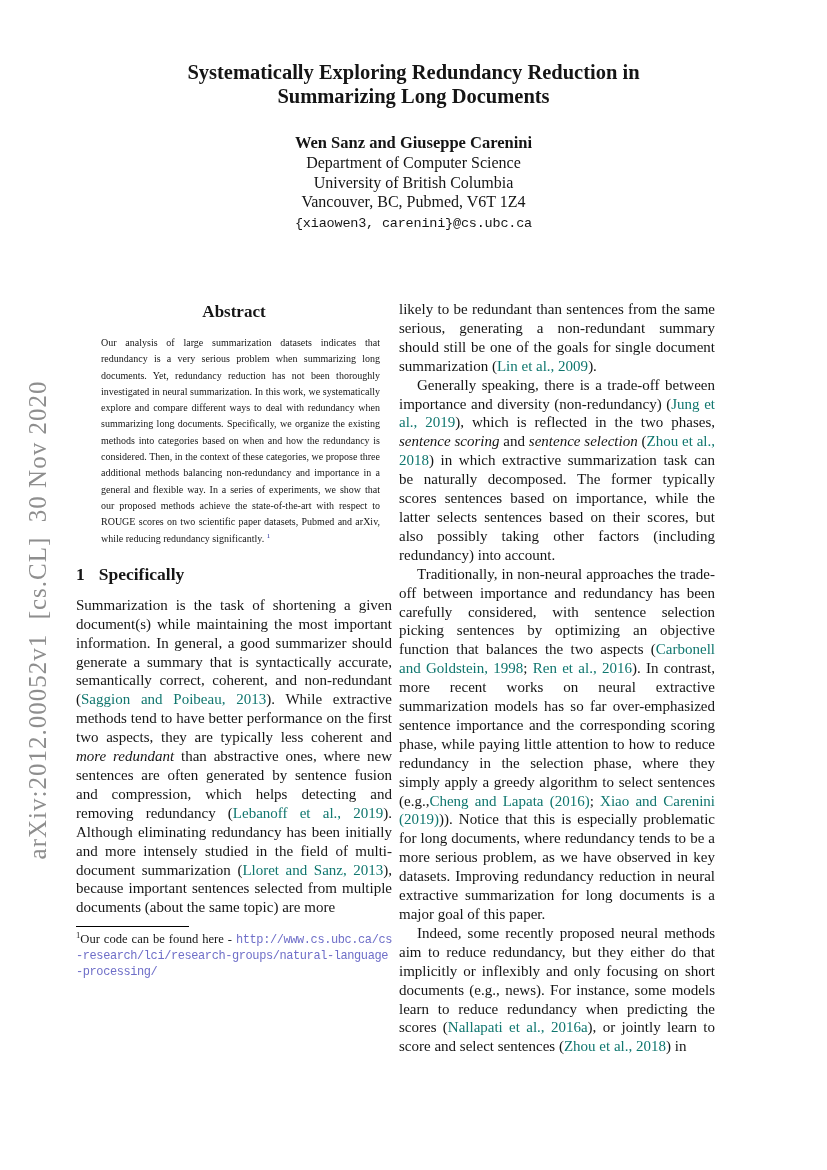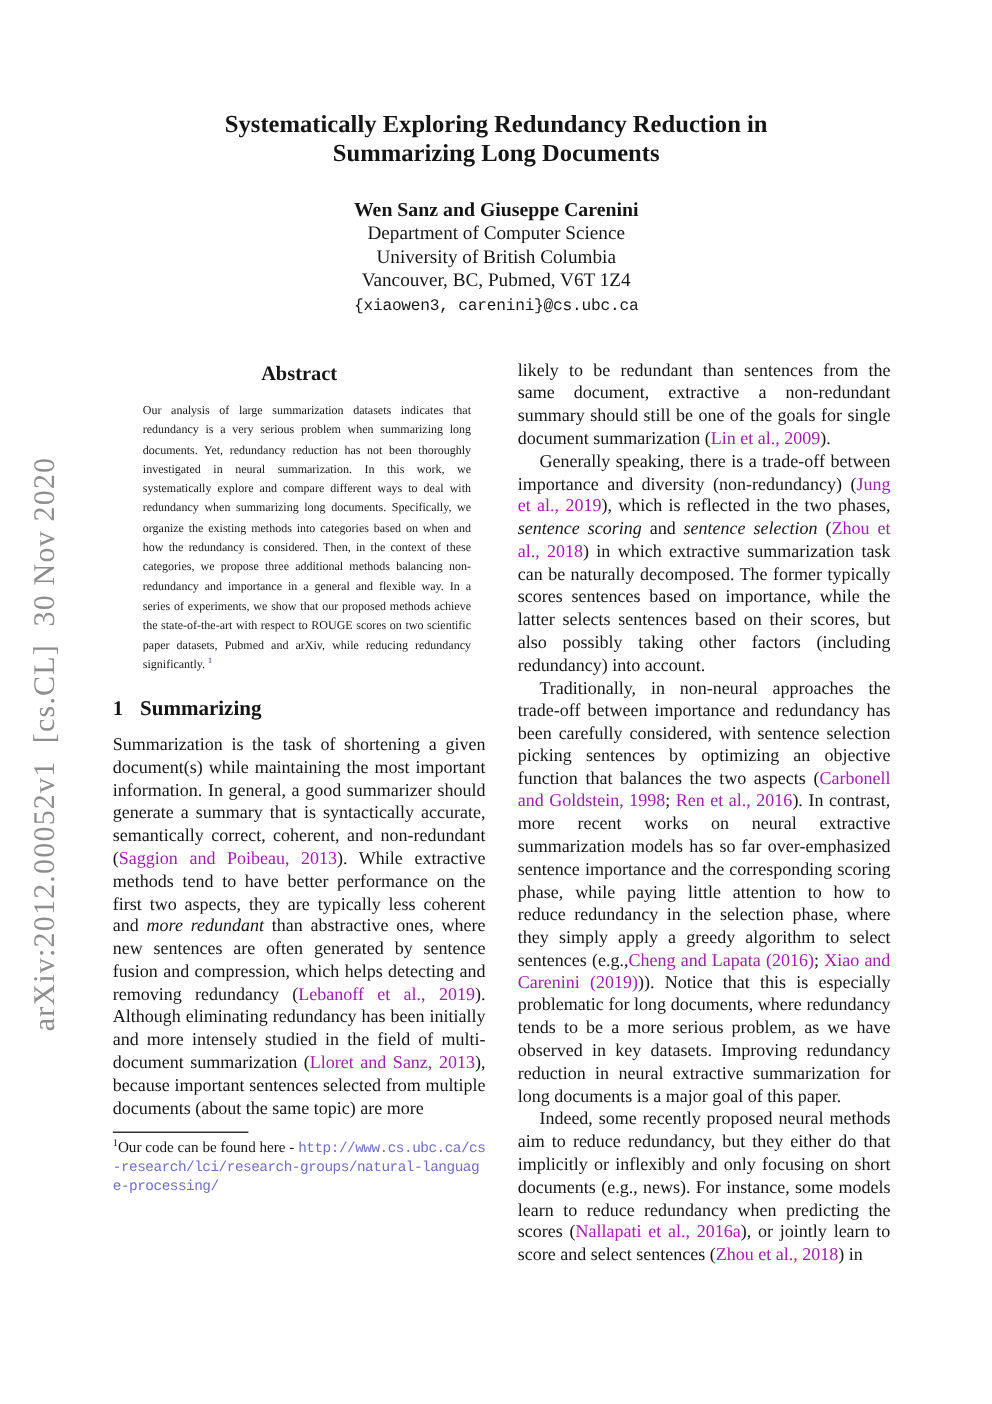--- a/index.html
+++ b/index.html
@@ -9,43 +9,43 @@
     font-family:"Liberation Serif", serif;
     position:relative;overflow:hidden;
     -webkit-font-smoothing:antialiased;
   }
   .stamp{
     position:absolute;left:38px;top:620px;
     transform:translate(-50%,-50%) rotate(-90deg);
     font-size:25px;color:#8e8e8e;letter-spacing:1px;white-space:pre;
   }
   .title{
-    margin:92px auto 0;max-width:500px;text-align:center;
+    margin:60px auto 0;max-width:500px;text-align:center;
     font-weight:bold;font-size:20.5px;line-height:1.18;
   }
   .authors{text-align:center;margin-top:25px;font-size:16.5px;font-weight:bold;}
   .affil-line{text-align:center;font-size:16px;line-height:19.5px;}
   .email{
     text-align:center;font-family:"Liberation Mono", monospace;
     font-size:13.5px;margin-top:4px;letter-spacing:-0.2px;
   }
-  .columns{position:absolute;left:94px;top:300px;width:648px;display:flex;gap:27px;}
+  .columns{position:absolute;left:76px;top:300px;width:648px;display:flex;gap:7px;}
   .col{width:316px;}
   .abstract-heading{text-align:center;font-weight:bold;font-size:17px;margin:2px 0 13px;}
   .abstract-body{
     margin:0 12px 0 25px;font-size:10px;line-height:16.3px;
     text-align:justify;hyphens:auto;
   }
   .section-heading{font-size:17.5px;font-weight:bold;margin:17px 0 11px;}
   .section-number{margin-right:14px;}
   .body-par{margin:0;font-size:15px;line-height:18.9px;text-align:justify;hyphens:auto;}
   .indent{text-indent:18px;}
   .footnote{margin-top:9px;font-size:12.6px;line-height:15px;text-align:justify;}
   .fn-rule{width:113px;border-top:1.2px solid #000;margin-bottom:5px;}
-  .s-cite{color:#a21caf;}
+  .s-cite{color:#0f766e;}
   .s-it{font-style:italic;}
   .s-url{
     font-family:"Liberation Mono", monospace;color:#6e6ec8;
     word-break:break-all;font-size:0.95em;letter-spacing:-0.4px;
   }
   .s-sup{vertical-align:super;font-size:68%;line-height:0;}
   .s-supcite{vertical-align:super;font-size:68%;line-height:0;color:#232d96;}
 </style>
 </head>
 <body>
@@ -60,31 +60,31 @@
 <div class="affil-line">Vancouver, BC, Pubmed, V6T 1Z4</div>
 <div class="email">{xiaowen3, carenini}@cs.ubc.ca</div>
 
 <div class="columns">
 
   <div class="col">
     <div class="abstract-heading">Abstract</div>
     <p class="abstract-body"><span>Our analysis of large summarization datasets indicates that redundancy is a very serious problem when summarizing long documents. Yet, redundancy reduction has not been thoroughly investigated in neural summarization. In this work, we systematically explore and compare different ways to deal with redundancy when summarizing long documents. Specifically, we organize the existing methods into categories based on when and how the redundancy is considered. Then, in the context of these categories, we propose three additional methods balancing non-redundancy and importance in a general and flexible way. In a series of experiments, we show that our proposed methods achieve the state-of-the-art with respect to ROUGE scores on two scientific paper datasets, Pubmed and arXiv, while reducing redundancy significantly. </span><span class="s-supcite">1</span></p>
 
     <div class="section-heading">
-      <span class="section-number">1</span><span>Summarizing</span>
+      <span class="section-number">1</span><span>Specifically</span>
     </div>
 
     <p class="body-par"><span>Summarization is the task of shortening a given document(s) while maintaining the most important information. In general, a good summarizer should generate a summary that is syntactically accurate, semantically correct, coherent, and non-redundant (</span><span class="s-cite">Saggion and Poibeau, 2013</span><span>).  While extractive methods tend to have better performance on the first two aspects, they are typically less coherent and </span><span class="s-it">more redundant</span><span> than abstractive ones, where new sentences are often generated by sentence fusion and compression, which helps detecting and removing redundancy (</span><span class="s-cite">Lebanoff et al., 2019</span><span>). Although eliminating redundancy has been initially and more intensely studied in the field of multi-document summarization (</span><span class="s-cite">Lloret and Sanz, 2013</span><span>), because important sentences selected from multiple documents (about the same topic) are more</span></p>
 
     <div class="footnote">
       <div class="fn-rule"></div>
       <p class="body-par" style="font-size:12.6px;line-height:15px;margin:0;"><span class="s-sup">1</span><span>Our code can be found here - </span><span class="s-url">http://www.cs.ubc.ca/cs-research/lci/research-groups/natural-language-processing/</span></p>
     </div>
   </div>
 
   <div class="col">
-    <p class="body-par"><span>likely to be redundant than sentences from the same document, extractive a non-redundant summary should still be one of the goals for single document summarization (</span><span class="s-cite">Lin et al., 2009</span><span>).</span></p>
+    <p class="body-par"><span>likely to be redundant than sentences from the same serious, generating a non-redundant summary should still be one of the goals for single document summarization (</span><span class="s-cite">Lin et al., 2009</span><span>).</span></p>
     <p class="body-par indent"><span>Generally speaking, there is a trade-off between importance and diversity (non-redundancy) (</span><span class="s-cite">Jung et al., 2019</span><span>), which is reflected in the two phases, </span><span class="s-it">sentence scoring</span><span> and </span><span class="s-it">sentence selection</span><span> (</span><span class="s-cite">Zhou et al., 2018</span><span>) in which extractive summarization task can be naturally decomposed. The former typically scores sentences based on importance, while the latter selects sentences based on their scores, but also possibly taking other factors (including redundancy) into account.</span></p>
     <p class="body-par indent"><span>Traditionally, in non-neural approaches the trade-off between importance and redundancy has been carefully considered, with sentence selection picking sentences by optimizing an objective function that balances the two aspects (</span><span class="s-cite">Carbonell and Goldstein, 1998</span><span>; </span><span class="s-cite">Ren et al., 2016</span><span>).  In contrast, more recent works on neural extractive summarization models has so far over-emphasized sentence importance and the corresponding scoring phase, while paying little attention to how to reduce redundancy in the selection phase, where they simply apply a greedy algorithm to select sentences (e.g.,</span><span class="s-cite">Cheng and Lapata (2016)</span><span>; </span><span class="s-cite">Xiao and Carenini (2019)</span><span>)). Notice that this is especially problematic for long documents, where redundancy tends to be a more serious problem, as we have observed in key datasets. Improving redundancy reduction in neural extractive summarization for long documents is a major goal of this paper.</span></p>
     <p class="body-par indent"><span>Indeed, some recently proposed neural methods aim to reduce redundancy, but they either do that implicitly or inflexibly and only focusing on short documents (e.g., news). For instance, some models learn to reduce redundancy when predicting the scores (</span><span class="s-cite">Nallapati et al., 2016a</span><span>), or jointly learn to score and select sentences (</span><span class="s-cite">Zhou et al., 2018</span><span>) in</span></p>
   </div>
 
 </div>
 
 </body></html>

